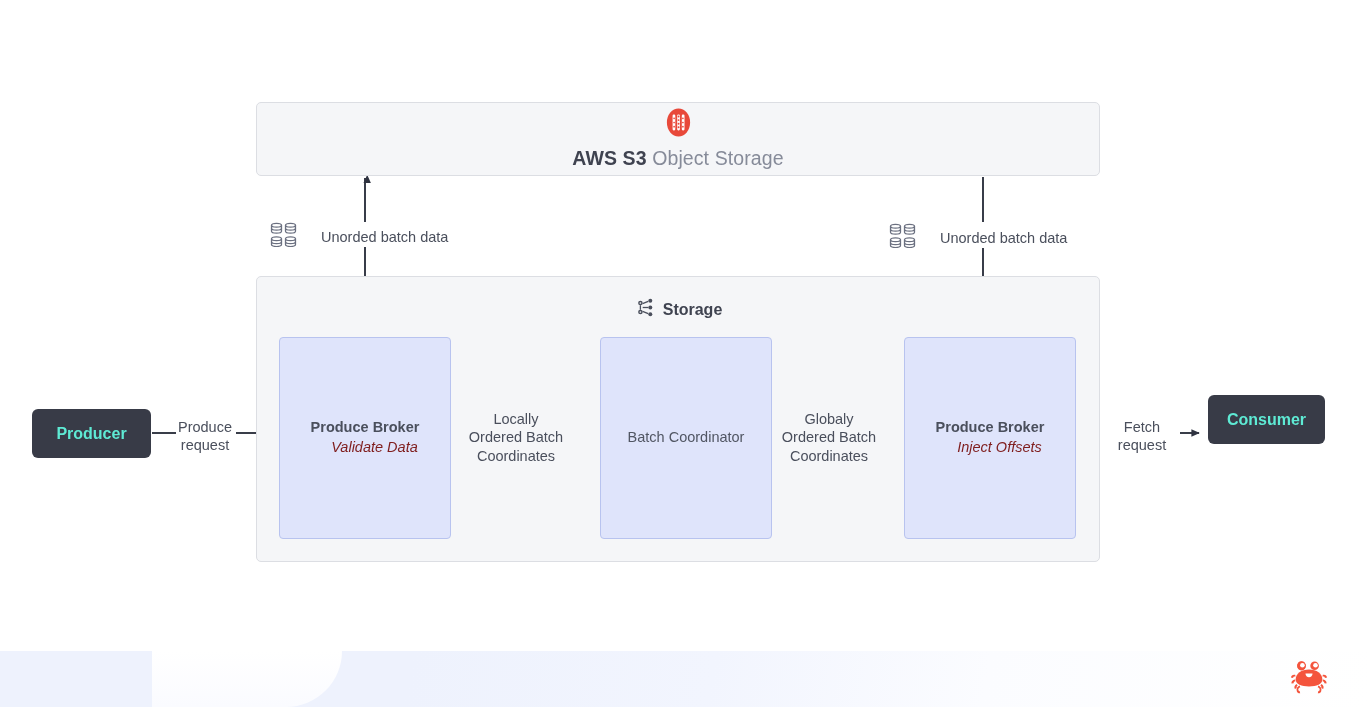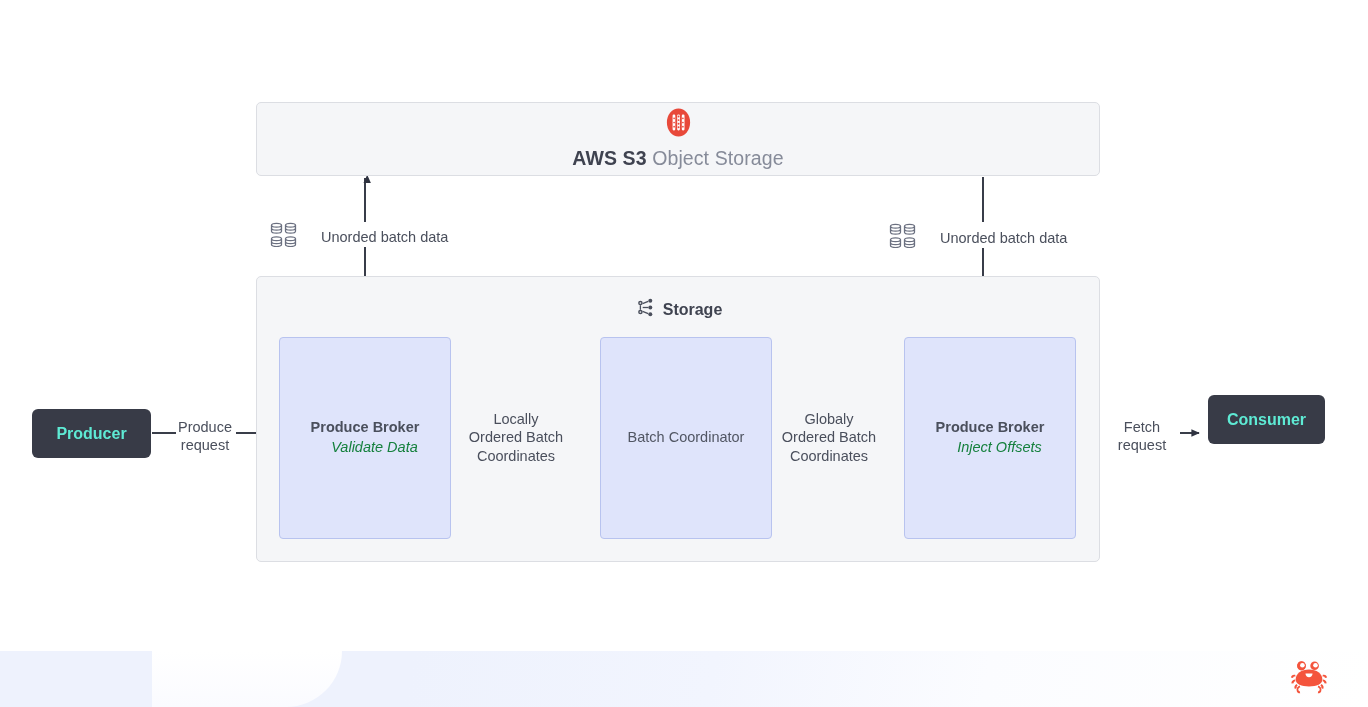--- a/index.html
+++ b/index.html
@@ -112,21 +112,21 @@
   }
   .broker .b-title {
     font-size: 14.5px;
     font-weight: bold;
     color: #4a4f5c;
     white-space: nowrap;
   }
   .broker .b-sub {
     font-size: 14.5px;
     font-style: italic;
-    color: #15803d;
+    color: #7f1d1d;
     white-space: nowrap;
     margin-left: 19px;
   }
   .broker.plain .b-title { font-weight: normal; color: #515663; }
 
   .broker-1 { left: 279px; top: 337px; width: 172px; height: 202px; }
   .broker-2 { left: 600px; top: 337px; width: 172px; height: 202px; }
   .broker-3 { left: 904px; top: 337px; width: 172px; height: 202px; }
 
   

